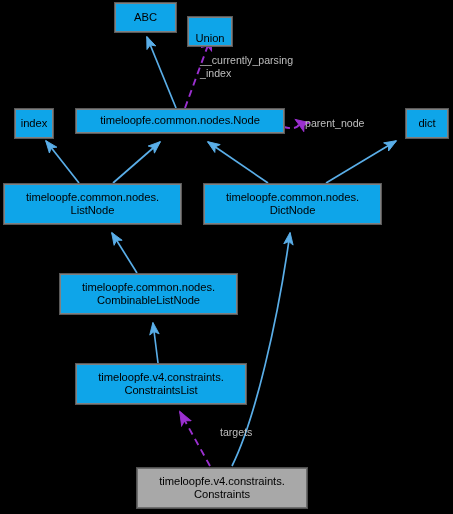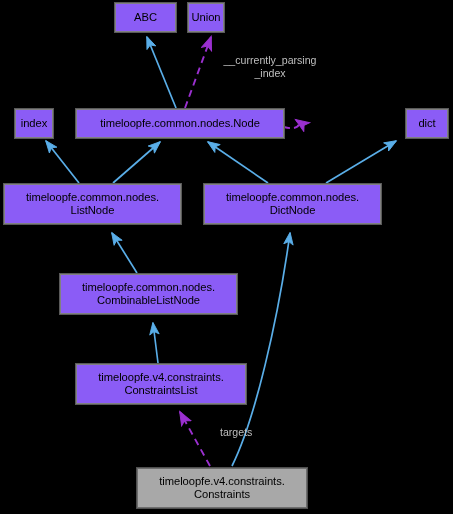--- a/index.html
+++ b/index.html
@@ -19,21 +19,21 @@
   svg.edges {
     position: absolute;
     left: 0;
     top: 0;
     width: 453px;
     height: 514px;
   }
   .node-box {
     position: absolute;
     box-sizing: border-box;
-    background: #8b5cf6;
+    background: #0ea5e9;
     border: 1px solid #808080;
     outline: 1px solid #5a5a5a;
     display: flex;
     align-items: center;
     justify-content: center;
     text-align: center;
     color: #000000;
     font-size: 11.2px;
     line-height: 13.5px;
     letter-spacing: -0.05px;
@@ -50,21 +50,21 @@
     padding: 0 2px;
   }
   .edge-label {
     position: absolute;
     color: #bfbfbf;
     font-size: 10.6px;
     line-height: 12.5px;
     white-space: pre-line;
     z-index: 6;
   }
-  .edge-label.center { text-align: center; }
+  .edge-label.center { text-align: left; }
 </style>
 </head>
 <body>
 
 <div id="diagram-root">
 
   <svg class="edges" viewBox="0 0 453 514">
     <defs>
       <marker id="arrow-blue" markerWidth="9" markerHeight="9" refX="7.2" refY="3.2" orient="auto" markerUnits="strokeWidth">
         <path d="M0.4,0.4 L7.6,3.2 L0.4,6 L2.1,3.2 Z" fill="#5aaee8" stroke="#5aaee8" stroke-width="0.5"></path>
@@ -94,35 +94,36 @@
 
     <path d="M210,466 L180,412" fill="none" stroke="#9b30d0" stroke-width="1.9" stroke-dasharray="7,5" marker-end="url(#arrow-purple)"></path>
 
     <path d="M232,466 C255,420 278,320 290,233" fill="none" stroke="#5aaee8" stroke-width="1.7" marker-end="url(#arrow-blue)"></path>
   </svg>
 
   <div class="node-box" style="left:115px; top:3px; width:61px; height:29px;">
     <span class="node-label">ABC</span>
   </div>
 
-  <div class="node-box" style="left:188px; top:3px; width:36px; height:29px;">
+  <div class="node-box" style="left:188px; top:17px; width:44px; height:29px;align-items:flex-end;">
     <span class="node-label">Union</span>
   </div>
 
   <div class="edge-label center" style="left:200px; top:54px; width:140px;">__currently_parsing
 _index</div>
 
   <div class="node-box" style="left:15px; top:109px; width:38px; height:29px;">
     <span class="node-label">index</span>
   </div>
 
-  <div class="node-box" style="left:76px; top:109px; width:208px; height:29px;">
+  <div class="node-box" style="left:76px; top:109px; width:208px; height:24px;">
     <span class="node-label">timeloopfe.common.nodes.Node</span>
   </div>
 
+  <div class="edge-label" style="left:305px; top:117px; width:90px;">parent_node</div>
 
   <div class="node-box" style="left:406px; top:109px; width:42px; height:29px;">
     <span class="node-label">dict</span>
   </div>
 
   <div class="node-box" style="left:4px; top:184px; width:177px; height:40px;">
     <span class="node-label">timeloopfe.common.nodes.
 ListNode</span>
   </div>
 

